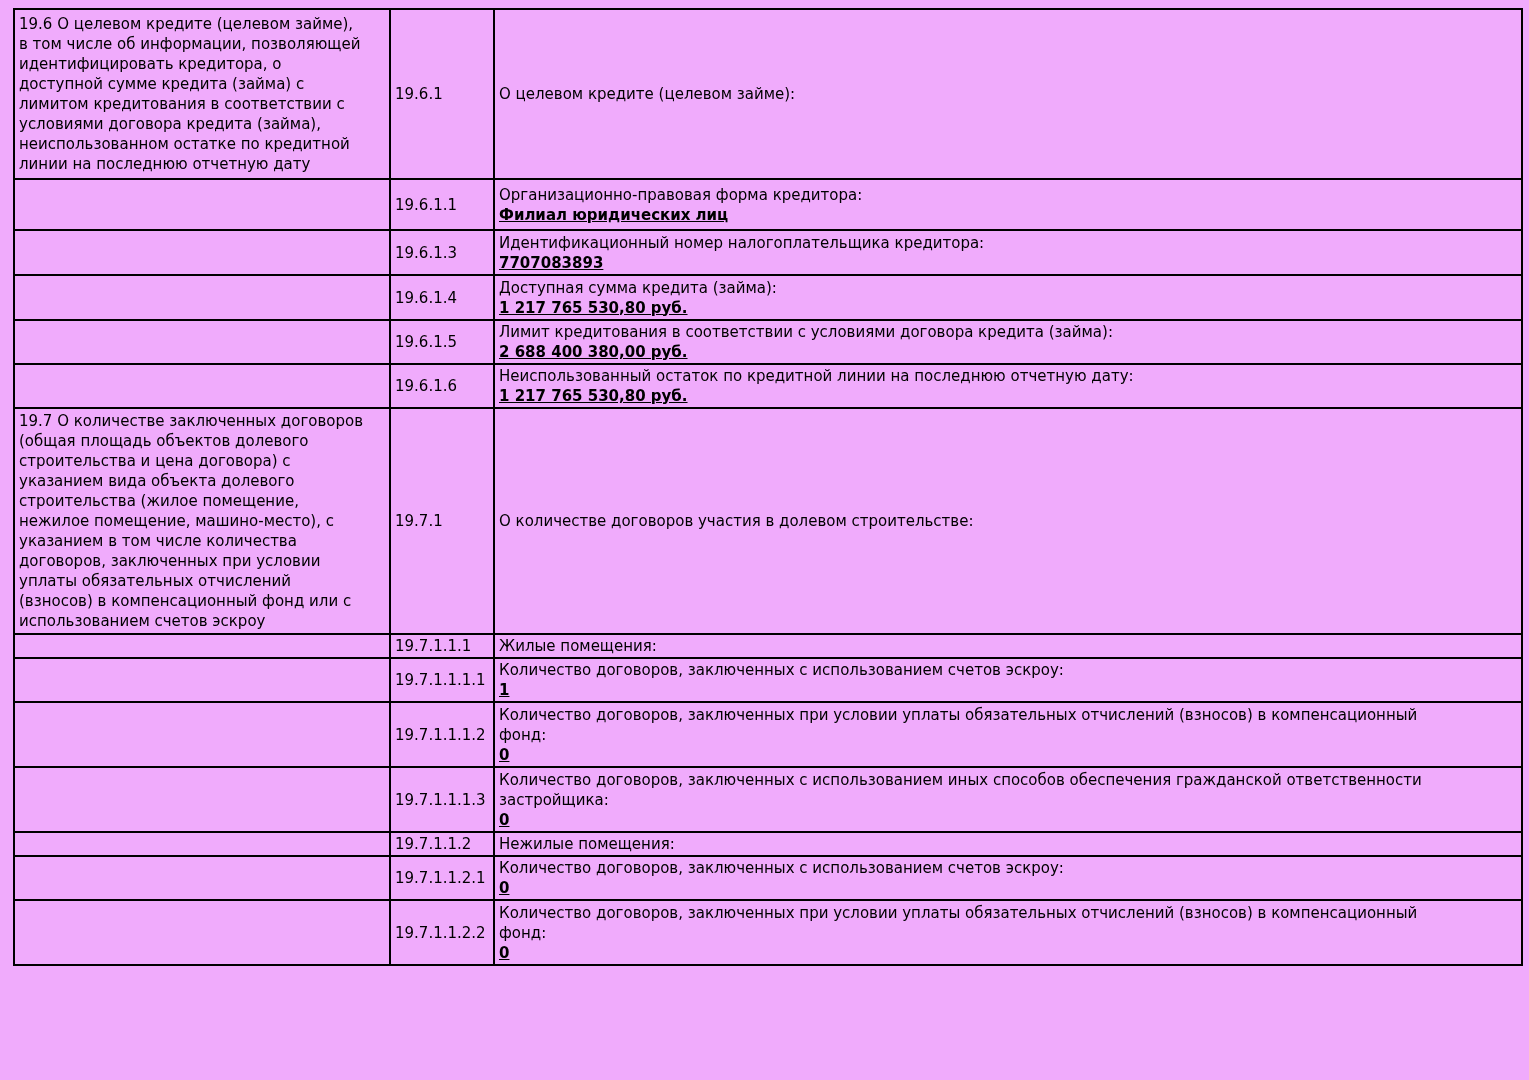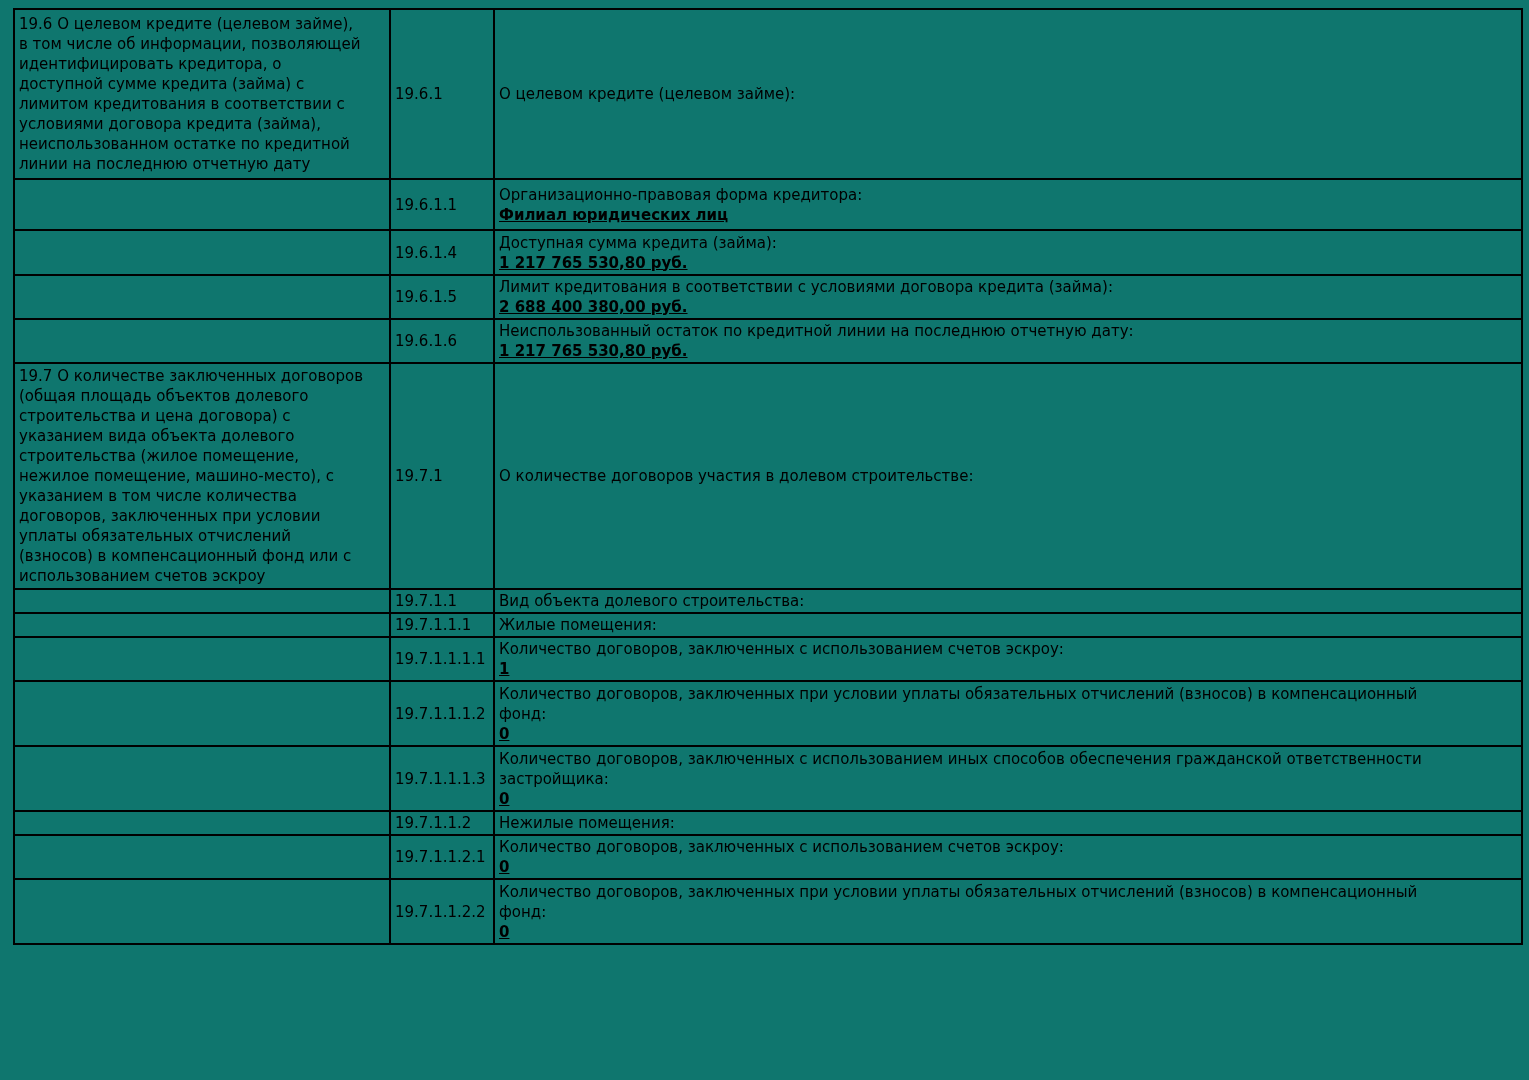--- a/index.html
+++ b/index.html
@@ -8,21 +8,21 @@
     background: #ffffff;
     color: #000000;
     font-family: "DejaVu Sans", "Liberation Sans", sans-serif;
     font-size: 15px;
     line-height: 20px;
   }
   .page {
     position: relative;
     width: 1529px;
     height: 1080px;
-    background: #0f766e;
+    background: #f0abfc;
     overflow: hidden;
   }
   table.decl {
     border-collapse: collapse;
     table-layout: fixed;
     margin: 8px 0 0 13px;
     width: 1508px;
   }
   table.decl td {
     border: 2px solid #000000;
@@ -72,20 +72,28 @@
     <tr style="height:51px">
       <td class="c1"></td>
       <td class="c2">19.6.1.1</td>
       <td class="c3">
         <div class="lbl">Организационно-правовая форма кредитора:</div>
         <div class="val">Филиал юридических лиц</div>
       </td>
     </tr>
 
 
+    <tr style="height:45px">
+      <td class="c1"></td>
+      <td class="c2">19.6.1.3</td>
+      <td class="c3">
+        <div class="lbl">Идентификационный номер налогоплательщика кредитора:</div>
+        <div class="val">7707083893</div>
+      </td>
+    </tr>
 
     <tr style="height:45px">
       <td class="c1"></td>
       <td class="c2">19.6.1.4</td>
       <td class="c3">
         <div class="lbl">Доступная сумма кредита (займа):</div>
         <div class="val">1 217 765 530,80 руб.</div>
       </td>
     </tr>
 
@@ -118,27 +126,20 @@
 договоров, заключенных при условии
 уплаты обязательных отчислений
 (взносов) в компенсационный фонд или с
 использованием счетов эскроу</td>
       <td class="c2">19.7.1</td>
       <td class="c3">
         <div class="lbl">О количестве договоров участия в долевом строительстве:</div>
       </td>
     </tr>
 
-    <tr style="height:23px">
-      <td class="c1"></td>
-      <td class="c2">19.7.1.1</td>
-      <td class="c3">
-        <div class="lbl">Вид объекта долевого строительства:</div>
-      </td>
-    </tr>
 
     <tr style="height:23px">
       <td class="c1"></td>
       <td class="c2">19.7.1.1.1</td>
       <td class="c3">
         <div class="lbl">Жилые помещения:</div>
       </td>
     </tr>
 
     <tr style="height:30px">

